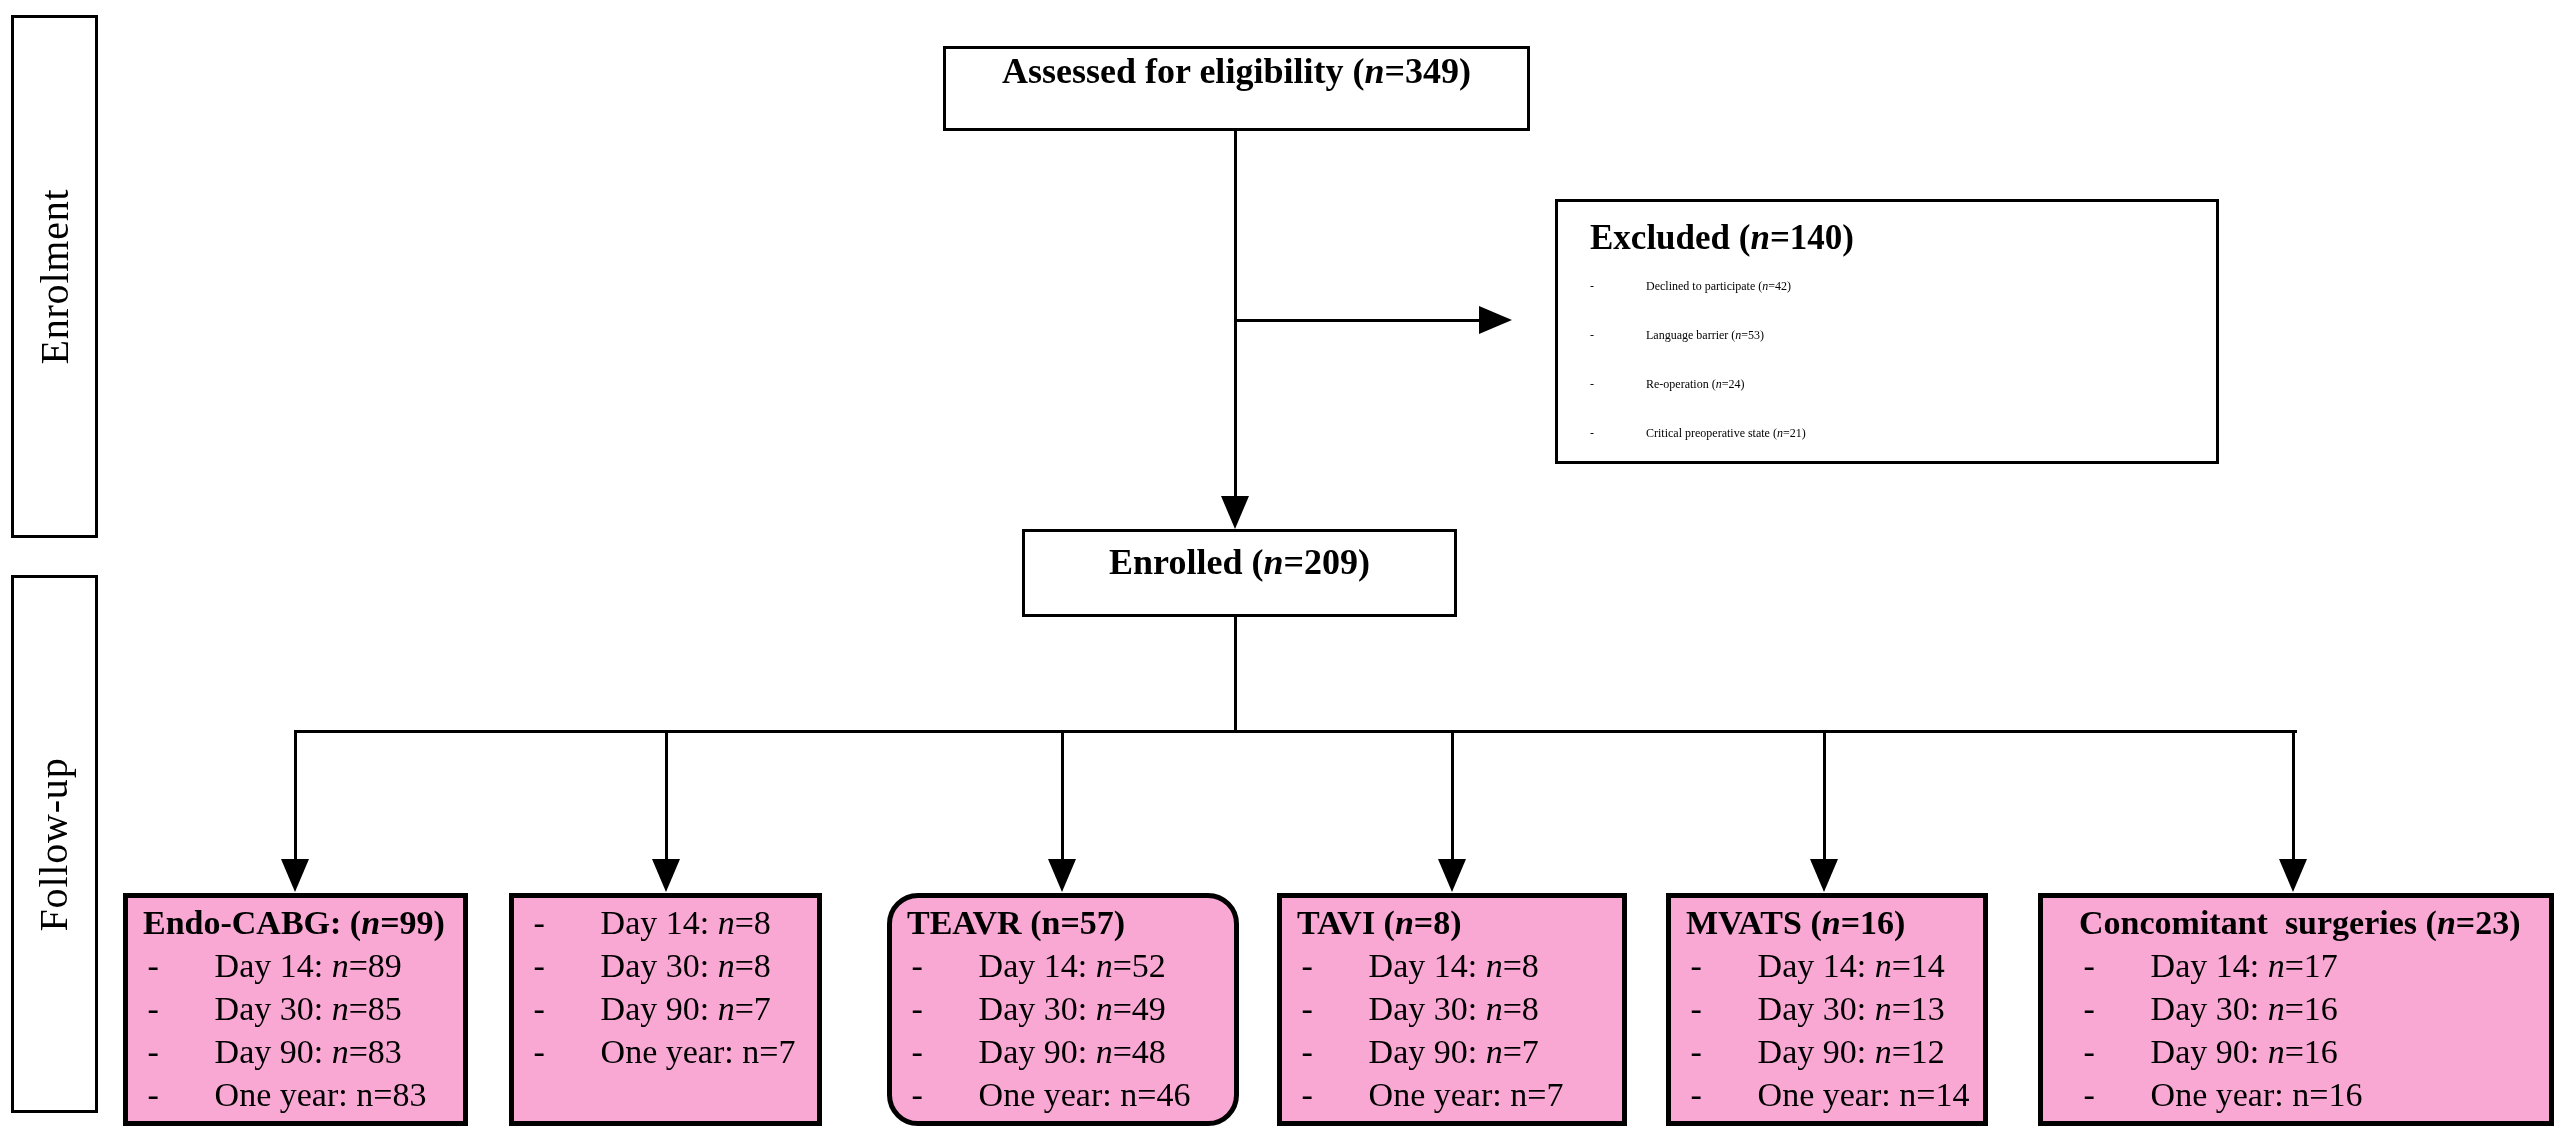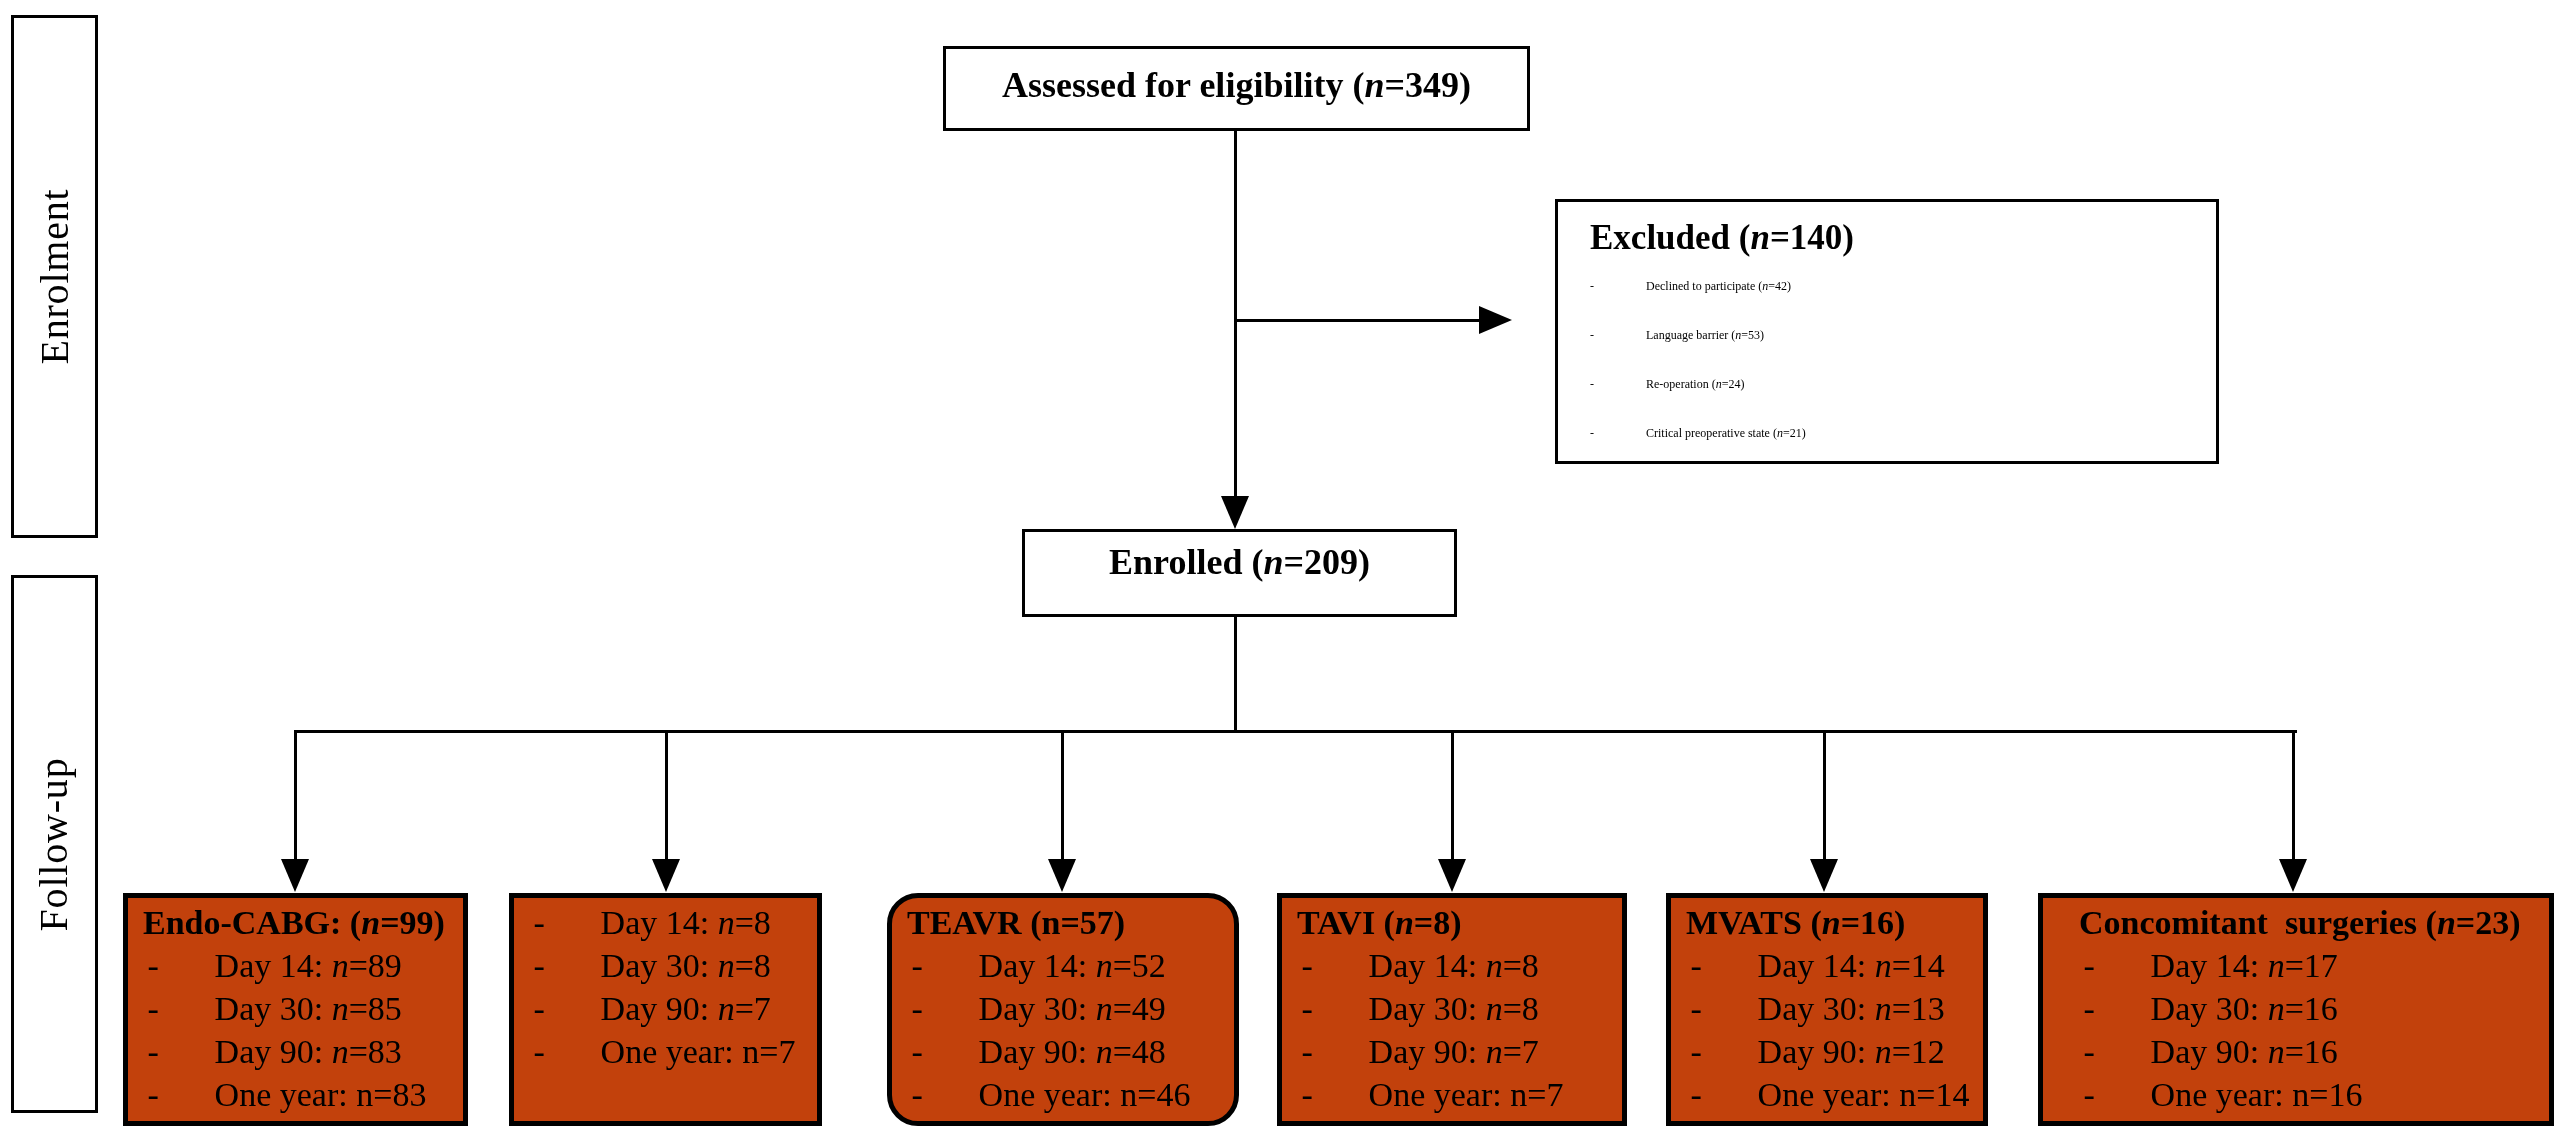--- a/index.html
+++ b/index.html
@@ -26,32 +26,32 @@
     font-size:40px;
     letter-spacing:0.8px;
   }
   
   .node{
     position:absolute;
     border:3.8px solid #000;
     background:#fff;
     box-sizing:border-box;
   }
-  #assessed-box{left:943px;top:46px;width:587px;height:85px;text-align:center;padding-top:15px;}
+  #assessed-box{left:943px;top:46px;width:587px;height:85px;text-align:center;padding-top:1px;}
   #enrolled-box{left:1022px;top:529px;width:435px;height:88px;text-align:center;padding-top:9px;}
   #excluded-box{left:1555px;top:199px;width:664px;height:265px;padding:10.6px 7.6px 0 32px;}
   .big-label{font-weight:bold;font-size:36px;white-space:pre;}
   .ex-title{font-weight:bold;font-size:35px;line-height:49px;white-space:pre;}
   #excluded-box .li{line-height:49px;}
   
   .gbox{
     position:absolute;
     top:893px;height:233px;
     border:5.3px solid #000;
-    background:#c2410c;
+    background:#f9a8d4;
     box-sizing:border-box;
     padding:3px 4.6px 0 15px;
     font-size:34px;
   }
   #gbox-0{left:123px;width:345px;}
   #gbox-1{left:509px;width:313px;}
   #gbox-2{left:887px;width:352px;border-radius:31px;}
   #gbox-3{left:1277px;width:350px;}
   #gbox-4{left:1666px;width:322px;}
   #gbox-5{left:2038px;width:516px;padding-left:36px;}

